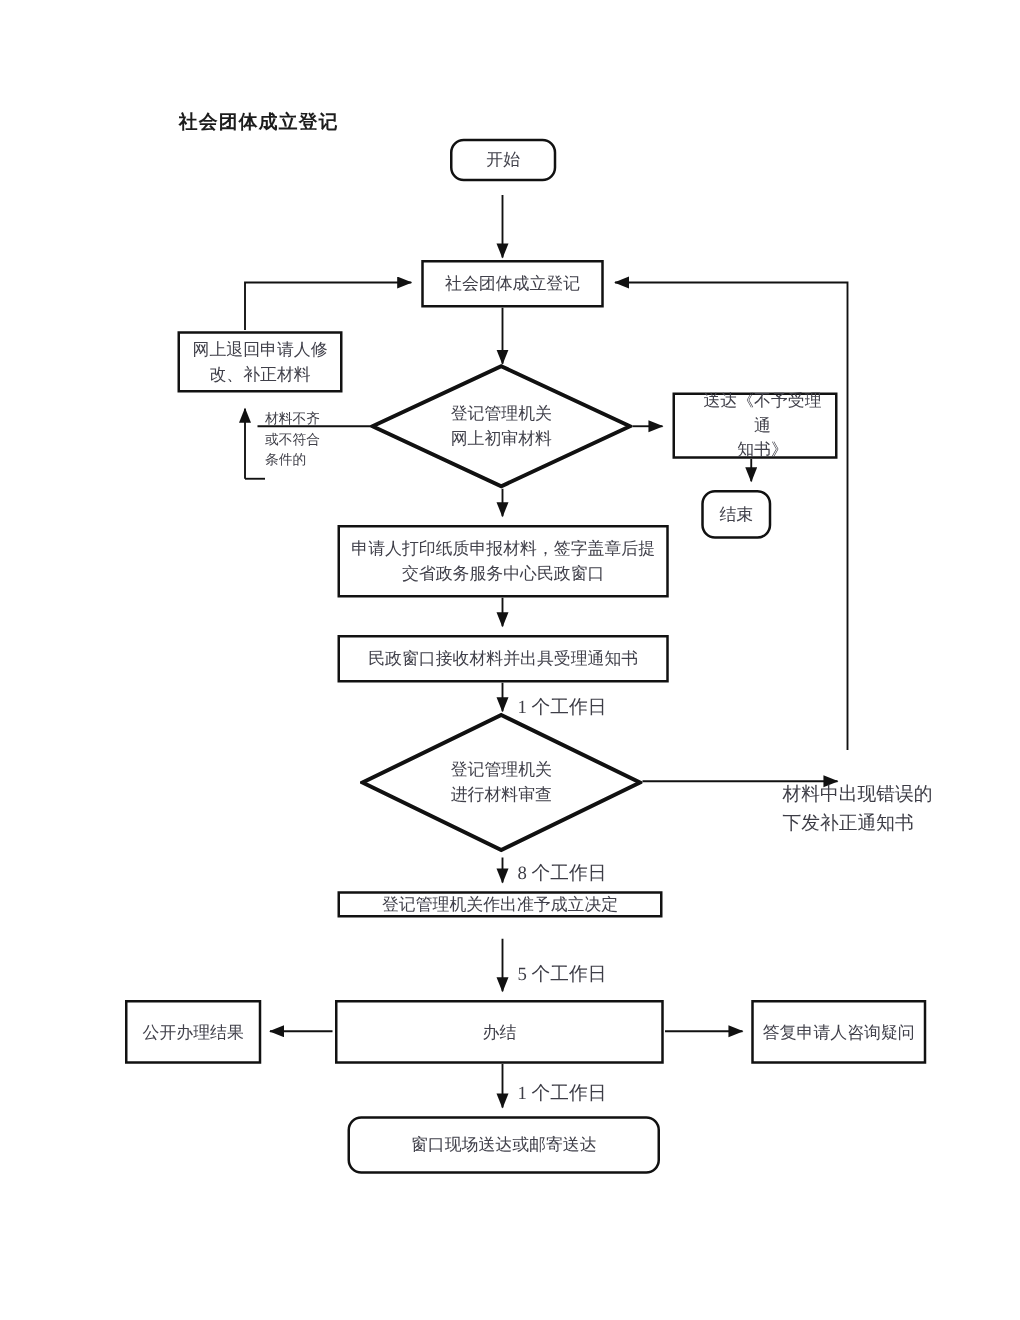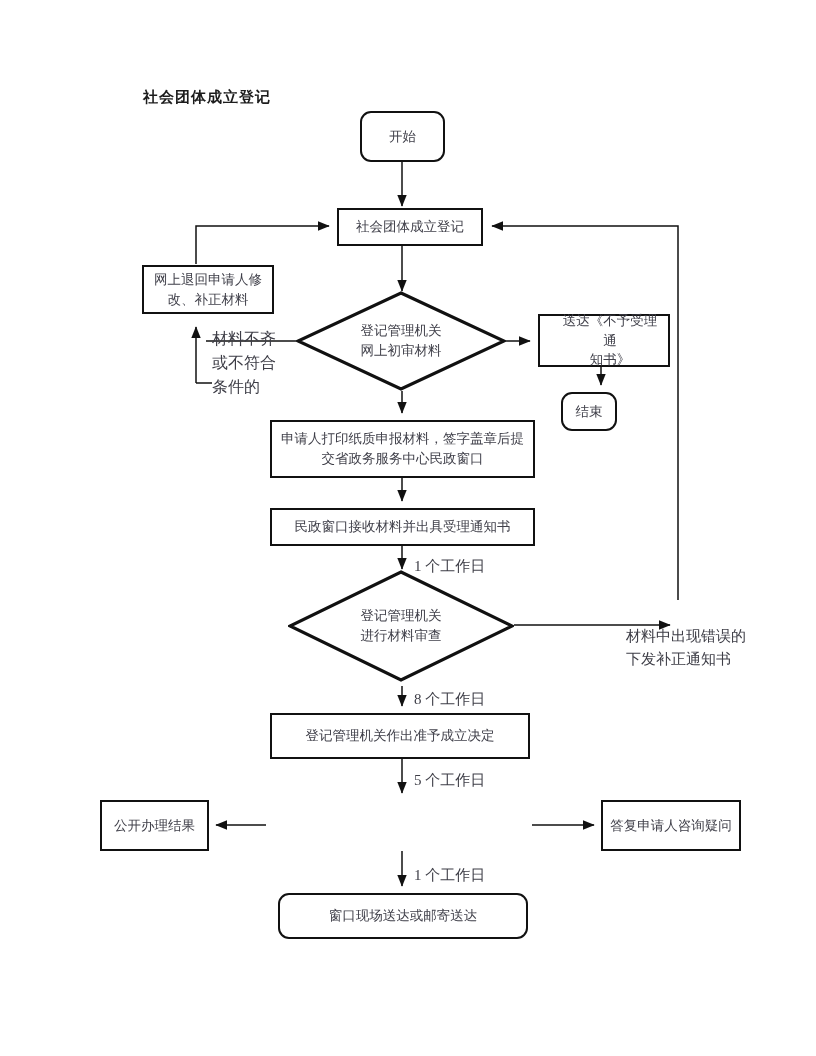--- a/index.html
+++ b/index.html
@@ -12,21 +12,21 @@
         line-height:1.45;color:#40404a;}
   .node span{display:block;padding:0 6px;}
   .rounded{border-radius:11px;}
   .diamond{position:absolute;display:flex;align-items:center;justify-content:center;}
   .diamond .dlabel{position:relative;z-index:3;text-align:center;line-height:1.45;color:#40404a;}
   .diamond svg{position:absolute;left:0;top:0;}
   .title{position:absolute;font-weight:bold;letter-spacing:1px;color:#1c1c1c;
          font-family:"DejaVu Sans","Liberation Sans",sans-serif;}
   .edgelabel{position:absolute;color:#3d3d46;line-height:1.5;white-space:pre-line;}
   .fs13{font-size:13.5px;}
-  .fs12{font-size:16px;}
+  .fs12{font-size:11px;}
   .fs11{font-size:15px;}
 </style>
 </head>
 <body>
 
 <div id="canvas">
 
   <div class="title fs13" style="left:143px;top:88px;font-size:15px;">社会团体成立登记</div>
 
   <svg class="edges" viewBox="0 0 816 1056">
@@ -65,21 +65,21 @@
       <path d="M402,751 L402,793" marker-end="url(#ah)"></path>
 
       <path d="M266,825 L216,825" marker-end="url(#ah)"></path>
 
       <path d="M532,825 L594,825" marker-end="url(#ah)"></path>
 
       <path d="M402,851 L402,886" marker-end="url(#ah)"></path>
     </g>
   </svg>
 
-  <div class="node rounded fs13" style="left:360px;top:111px;width:85px;height:51px;">
+  <div class="node rounded fs13" style="left:360px;top:111px;width:85px;height:34px;">
     <span>开始</span>
   </div>
 
   <div class="node fs13" style="left:337px;top:208px;width:146px;height:38px;">
     <span>社会团体成立登记</span>
   </div>
 
   <div class="node fs13" style="left:130px;top:265px;width:132px;height:49px;white-space:pre-line;margin-left:12px;">
     <span>网上退回申请人修
 改、补正材料</span>
@@ -112,24 +112,27 @@
   </div>
 
   <div class="diamond fs13" style="left:288px;top:570px;width:226px;height:112px;">
     <svg width="226" height="112" viewBox="0 0 226 112">
       <polygon points="113,2 224,56 113,110 2,56" fill="#fff" stroke="#111" stroke-width="3.2"></polygon>
     </svg>
     <div class="dlabel" style="white-space:pre-line;">登记管理机关
 进行材料审查</div>
   </div>
 
-  <div class="node fs13" style="left:270px;top:713px;width:260px;height:46px;">
+  <div class="node fs13" style="left:270px;top:713px;width:260px;height:21px;">
     <span>登记管理机关作出准予成立决定</span>
   </div>
 
+  <div class="node fs13" style="left:268px;top:800px;width:263px;height:51px;">
+    <span>办结</span>
+  </div>
 
   <div class="node fs13" style="left:100px;top:800px;width:109px;height:51px;">
     <span>公开办理结果</span>
   </div>
 
   <div class="node fs13" style="left:601px;top:800px;width:140px;height:51px;">
     <span>答复申请人咨询疑问</span>
   </div>
 
   <div class="node rounded fs13" style="left:278px;top:893px;width:250px;height:46px;">

